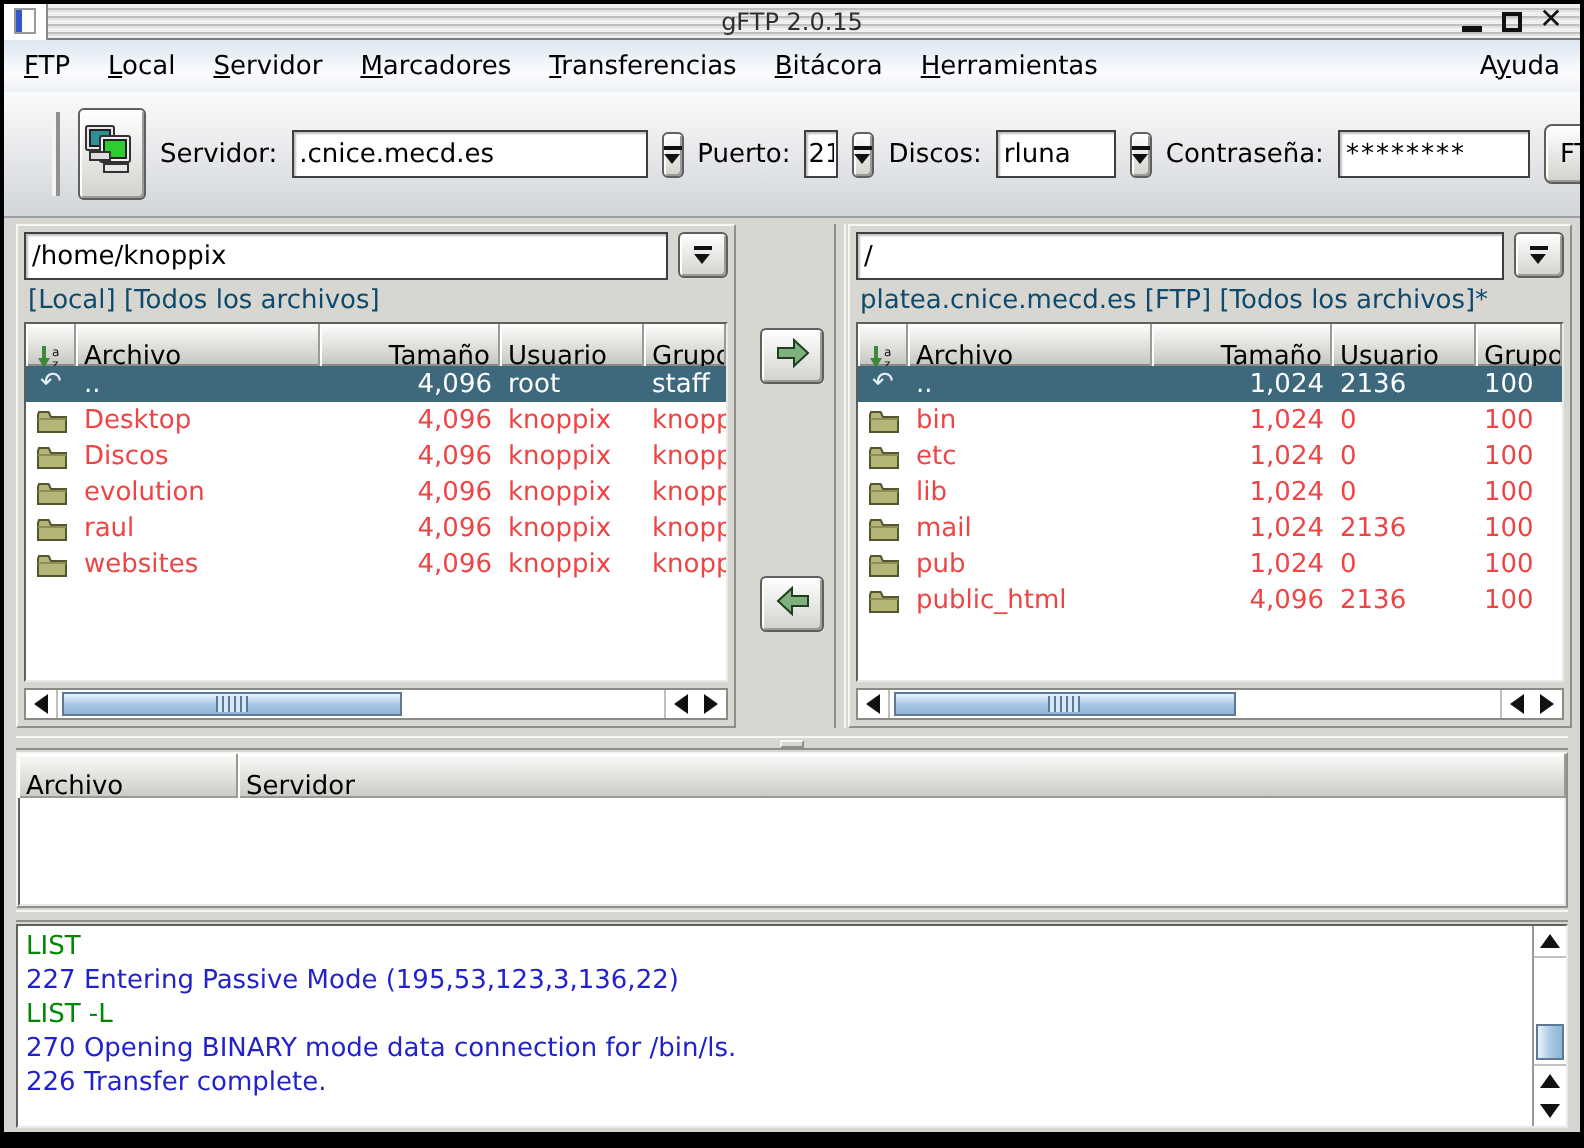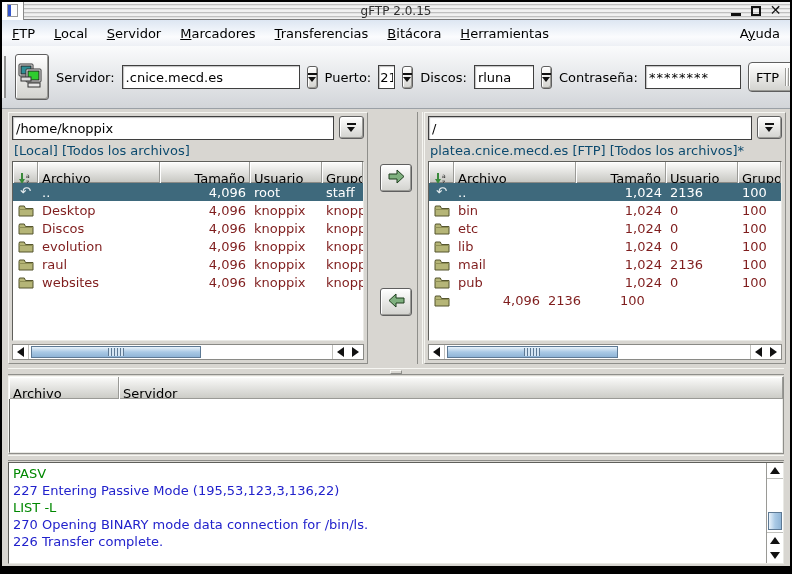--- a/index.html
+++ b/index.html
@@ -26,21 +26,21 @@
   .g-max { width:10px; height:10px; border:2px solid #111; margin-bottom:1px; }
   .g-close { font-size:14px; font-weight:bold; color:#111; line-height:13px; }
 
   
   .menubar { height:26px; display:flex; align-items:center; padding:0 10px; gap:19px;
     background:linear-gradient(180deg,#dde6f2,#fbfcfe 65%,#edf0f5); font-size:13px; color:#000; }
   .menu-item u { text-decoration:underline; }
   .menu-item.right { margin-left:auto; }
 
   
-  .toolbar { height:63px; display:flex; align-items:center; padding:0 0; gap:7px;
+  .toolbar { height:63px; display:flex; align-items:center; padding:0 24px; gap:7px;
     background:linear-gradient(180deg,#fafbfc,#d2d5d9); border-bottom:1px solid #9aa0a6;
     font-size:13px; white-space:nowrap; }
   .grip { width:9px; height:42px; border-left:2px solid #f4f4f4; border-right:2px solid #909090;
     box-shadow:inset 2px 0 0 #909090, inset -2px 0 0 #f4f4f4; margin-right:2px; }
   .btn3d { background:linear-gradient(180deg,#ffffff,#d2d2ce); border:1px solid #5f5f5f;
     border-radius:3px; box-shadow:inset 1px 1px 0 #ffffff, inset -1px -1px 0 #9a9a96;
     display:flex; align-items:center; justify-content:center; }
   .connect-btn { width:46px; height:46px; }
   .field { height:24px; border:1px solid #3f3f3f; background:#fff; font-size:13px;
     font-family:inherit; padding:0 3px; box-shadow:inset 1px 1px 1px rgba(0,0,0,.25); }
@@ -71,21 +71,21 @@
   .list-header { display:flex; height:21px; flex:none;
     background:linear-gradient(180deg,#fdfdfc,#c8c8c3); border-bottom:1px solid #8a8a86; }
   .hcell { display:flex; align-items:center; padding:16px 4px; font-size:13px;
     border-right:1px solid #9a9a96; box-shadow:inset 1px 1px 0 #ffffff; overflow:hidden; white-space:nowrap; }
   .c-icon { width:25px; flex:none; justify-content:center; }
   .c-name { width:122px; flex:none; }
   .c-size { width:90px; flex:none; justify-content:flex-end; text-align:right; }
   .c-user { width:72px; flex:none; }
   .c-group { flex:1; min-width:0; }
   .list-body { flex:1; overflow:hidden; background:#fff; }
-  .file-row { display:flex; height:18px; align-items:center; font-size:13px; color:#7f1d1d; }
+  .file-row { display:flex; height:18px; align-items:center; font-size:13px; color:#ef4444; }
   .file-row .cell { display:flex; align-items:center; padding:0 4px; overflow:hidden; white-space:nowrap; }
   .file-row .c-size { justify-content:flex-end; }
   .file-row.selected { background:#3e697c; color:#fff; }
   .upglyph { font-size:13px; line-height:12px; color:#1c2a2e; }
   .file-row.selected .upglyph { color:#e8eef0; }
 
   
   .hscroll { display:flex; height:16px; margin-top:3px; flex:none;
     border:1px solid #8a8a86; background:#fff; }
   .sb-btn { width:15px; flex:none; display:flex; align-items:center; justify-content:center; background:#fff; }
@@ -434,20 +434,21 @@
     <span class="cell c-user">0</span>
     <span class="cell c-group">100</span>
   </div>
               <div class="file-row">
     <span class="cell c-icon">
                   <svg width="16" height="13" viewBox="0 0 16 13">
                     <path d="M1 3.5 L1 12 L15 12 L15 4.5 L7.5 4.5 L6.3 2 L1.5 2 Z" fill="#b5b577" stroke="#55552e"></path>
                     <path d="M1 5.5 L15 5.5" stroke="#8f8f55" fill="none"></path>
                   </svg>
                 </span>
+    <span class="cell c-name">public_html</span>
     <span class="cell c-size">4,096</span>
     <span class="cell c-user">2136</span>
     <span class="cell c-group">100</span>
   </div>
             </div>
       </div>
       <div class="hscroll">
         <span class="sb-btn">
               <span class="tri-l"></span>
             </span>
@@ -471,21 +472,21 @@
     <div class="queue-header">
       <span class="hcell q-file">Archivo</span>
       <span class="hcell q-prog">Servidor</span>
     </div>
     <div class="queue-body"></div>
   </div>
 
   <div class="log-splitter"></div>
   <div class="log">
     <div class="log-content" id="log-lines">
-          <div class="log-line green">PASV</div>
+          <div class="log-line green">LIST</div>
           <div class="log-line blue">227 Entering Passive Mode (195,53,123,3,136,22)</div>
           <div class="log-line green">LIST -L</div>
           <div class="log-line blue">270 Opening BINARY mode data connection for /bin/ls.</div>
           <div class="log-line blue">226 Transfer complete.</div>
         </div>
     <div class="vscroll">
       <span class="vsb-btn">
             <span class="tri-u"></span>
           </span>
       <span class="vsb-trough">

